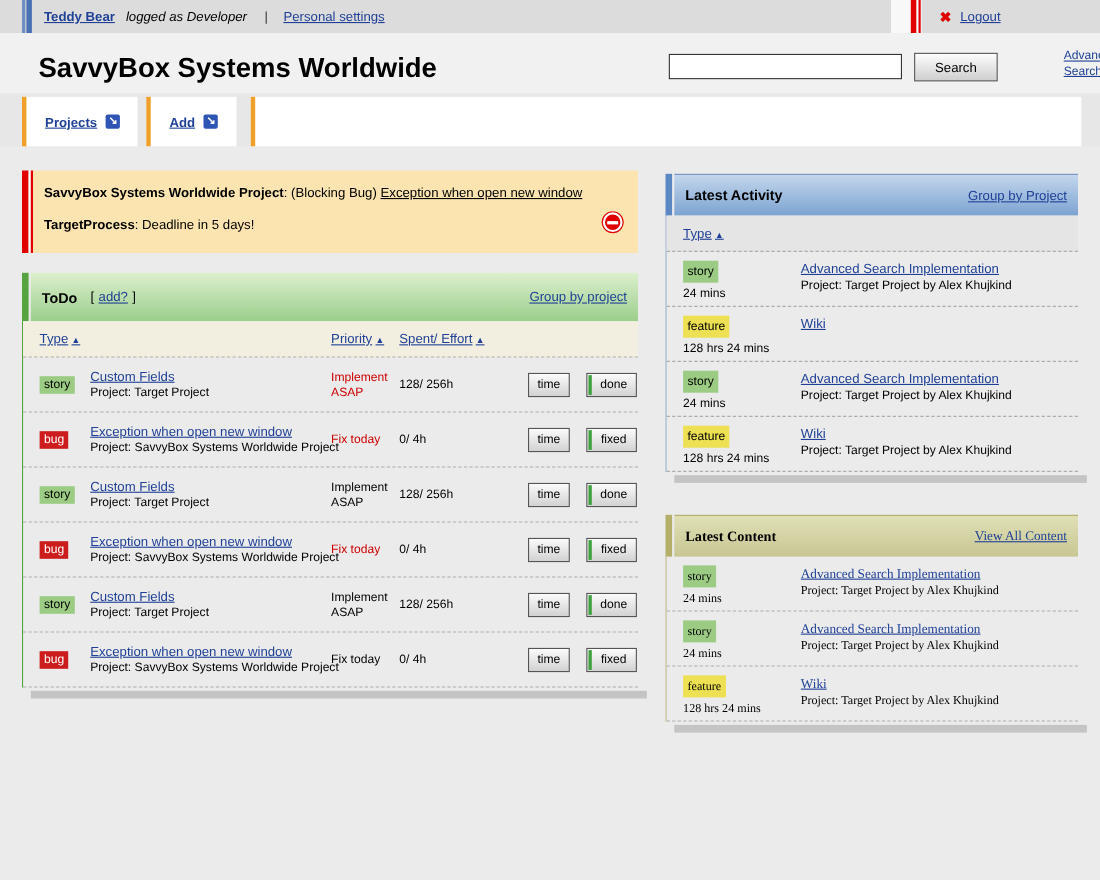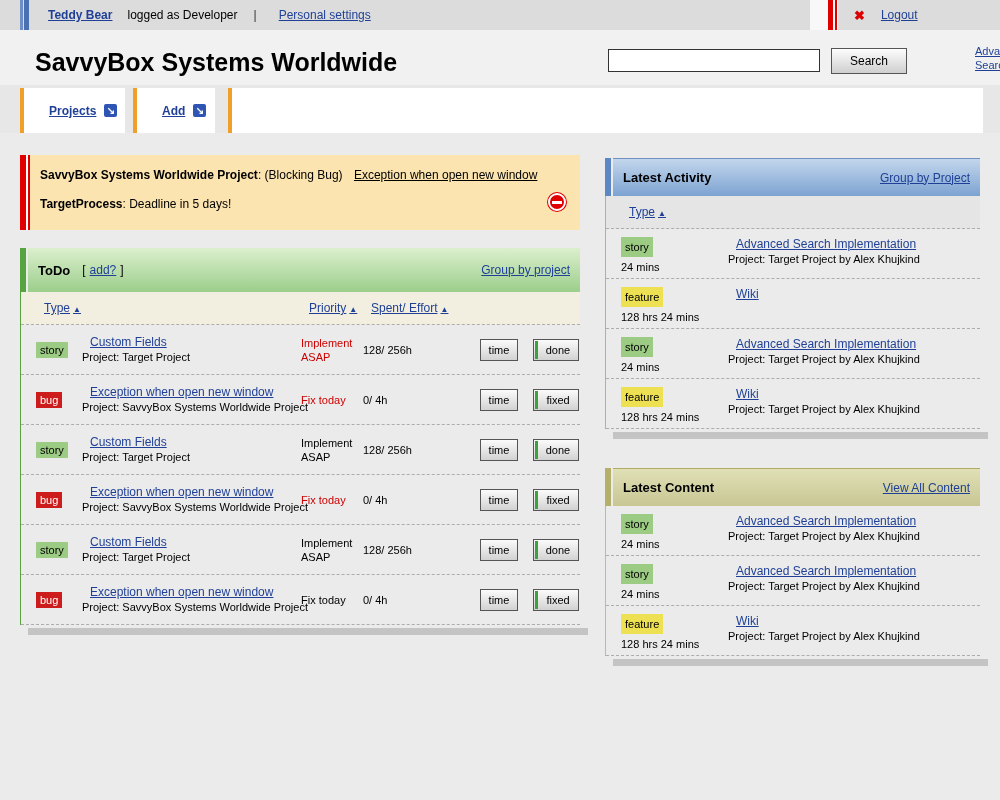--- a/index.html
+++ b/index.html
@@ -2,21 +2,21 @@
 <html><head>
 <meta charset="utf-8">
 <style>
   * { margin:0; padding:0; box-sizing:border-box; }
   html,body { width:1000px; height:800px; }
   body {
     position:relative; overflow:hidden;
     background:#ebebeb; color:#000;
     font-family:"Liberation Sans", sans-serif; font-size:12px;
   }
-  a { color:#1f4096; text-decoration:underline; cursor:pointer;margin-left:8px; }
+  a { color:#1f4096; text-decoration:underline; cursor:pointer; }
 
   
   .topbar { position:absolute; left:0; top:0; width:810px; height:30px; background:#dcdcdc; }
   .topbar-inner { display:flex; align-items:center; height:100%; padding-left:40px; }
   .topbar-gap { position:absolute; left:810px; top:0; width:28px; height:30px; background:#f8f8f8; }
   .topbar-right { position:absolute; left:838px; top:0; width:162px; height:30px; background:#dcdcdc;
                   display:flex; align-items:center; padding-left:16px; gap:8px; }
   .vbar { position:absolute; top:0; height:30px; }
   .vbar.b1 { left:20px; width:3px; background:#6f8ec6; }
   .vbar.b2 { left:24px; width:5px; background:#4a72b2; }
@@ -103,38 +103,38 @@
   .btn-action::before { content:""; position:absolute; left:1px; top:1px; bottom:1px; width:3px; background:#3da23d; }
 
   
   .activity-panel { left:605px; top:158px; width:375px; }
   .activity-panel .panel-bar { height:38px; background:#5b87c5; }
   .activity-panel .panel-header { height:38px; background:linear-gradient(#c3d6ec,#7ca3d1); border-top:1px solid #7090c0; }
   .activity-panel .panel-body { border-left:1px solid #9ab2d2; }
   .type-row { position:relative; height:33px; background:#e5e5e5; }
   .type-row .c { position:absolute; left:15px; top:9px; }
 
-  .content-panel { left:605px; top:468px; width:375px; }
+  .content-panel { left:605px; top:468px; width:375px;font-family:Liberation Serif, serif; }
   .content-panel .panel-bar { height:38px; background:#b4b06a; }
   .content-panel .panel-header { height:38px; background:linear-gradient(#e0e0b6,#c8c693); border-top:1px solid #b0ac62; }
   .content-panel .panel-body { border-left:1px solid #c0bc8a; }
 
   .item { position:relative; padding:8px 0; min-height:50px; }
   .item-left { position:absolute; left:15px; top:8px; font-size:11px; line-height:16px; }
   .item-left .badge { margin-bottom:2px; }
   .item-right { margin-left:122px; margin-right:8px; font-size:11px; line-height:15px; }
   .item-right a { font-size:12px; }
 </style>
 </head>
 <body>
 
 <div class="topbar">
   <div class="topbar-inner">
     <a class="user-link">Teddy Bear</a>
-    <span style="margin-left:15px;">logged as Developer</span>
+    <span style="margin-left:10px;font-style:italic;">logged as Developer</span>
     <span class="tb-sep">|</span>
     <a>Personal settings</a>
   </div>
 </div>
 <div class="topbar-gap"></div>
 <div class="topbar-right">
   <span class="logout-x">✖</span>
   <a>Logout</a>
 </div>
 <div class="vbar b1"></div>

